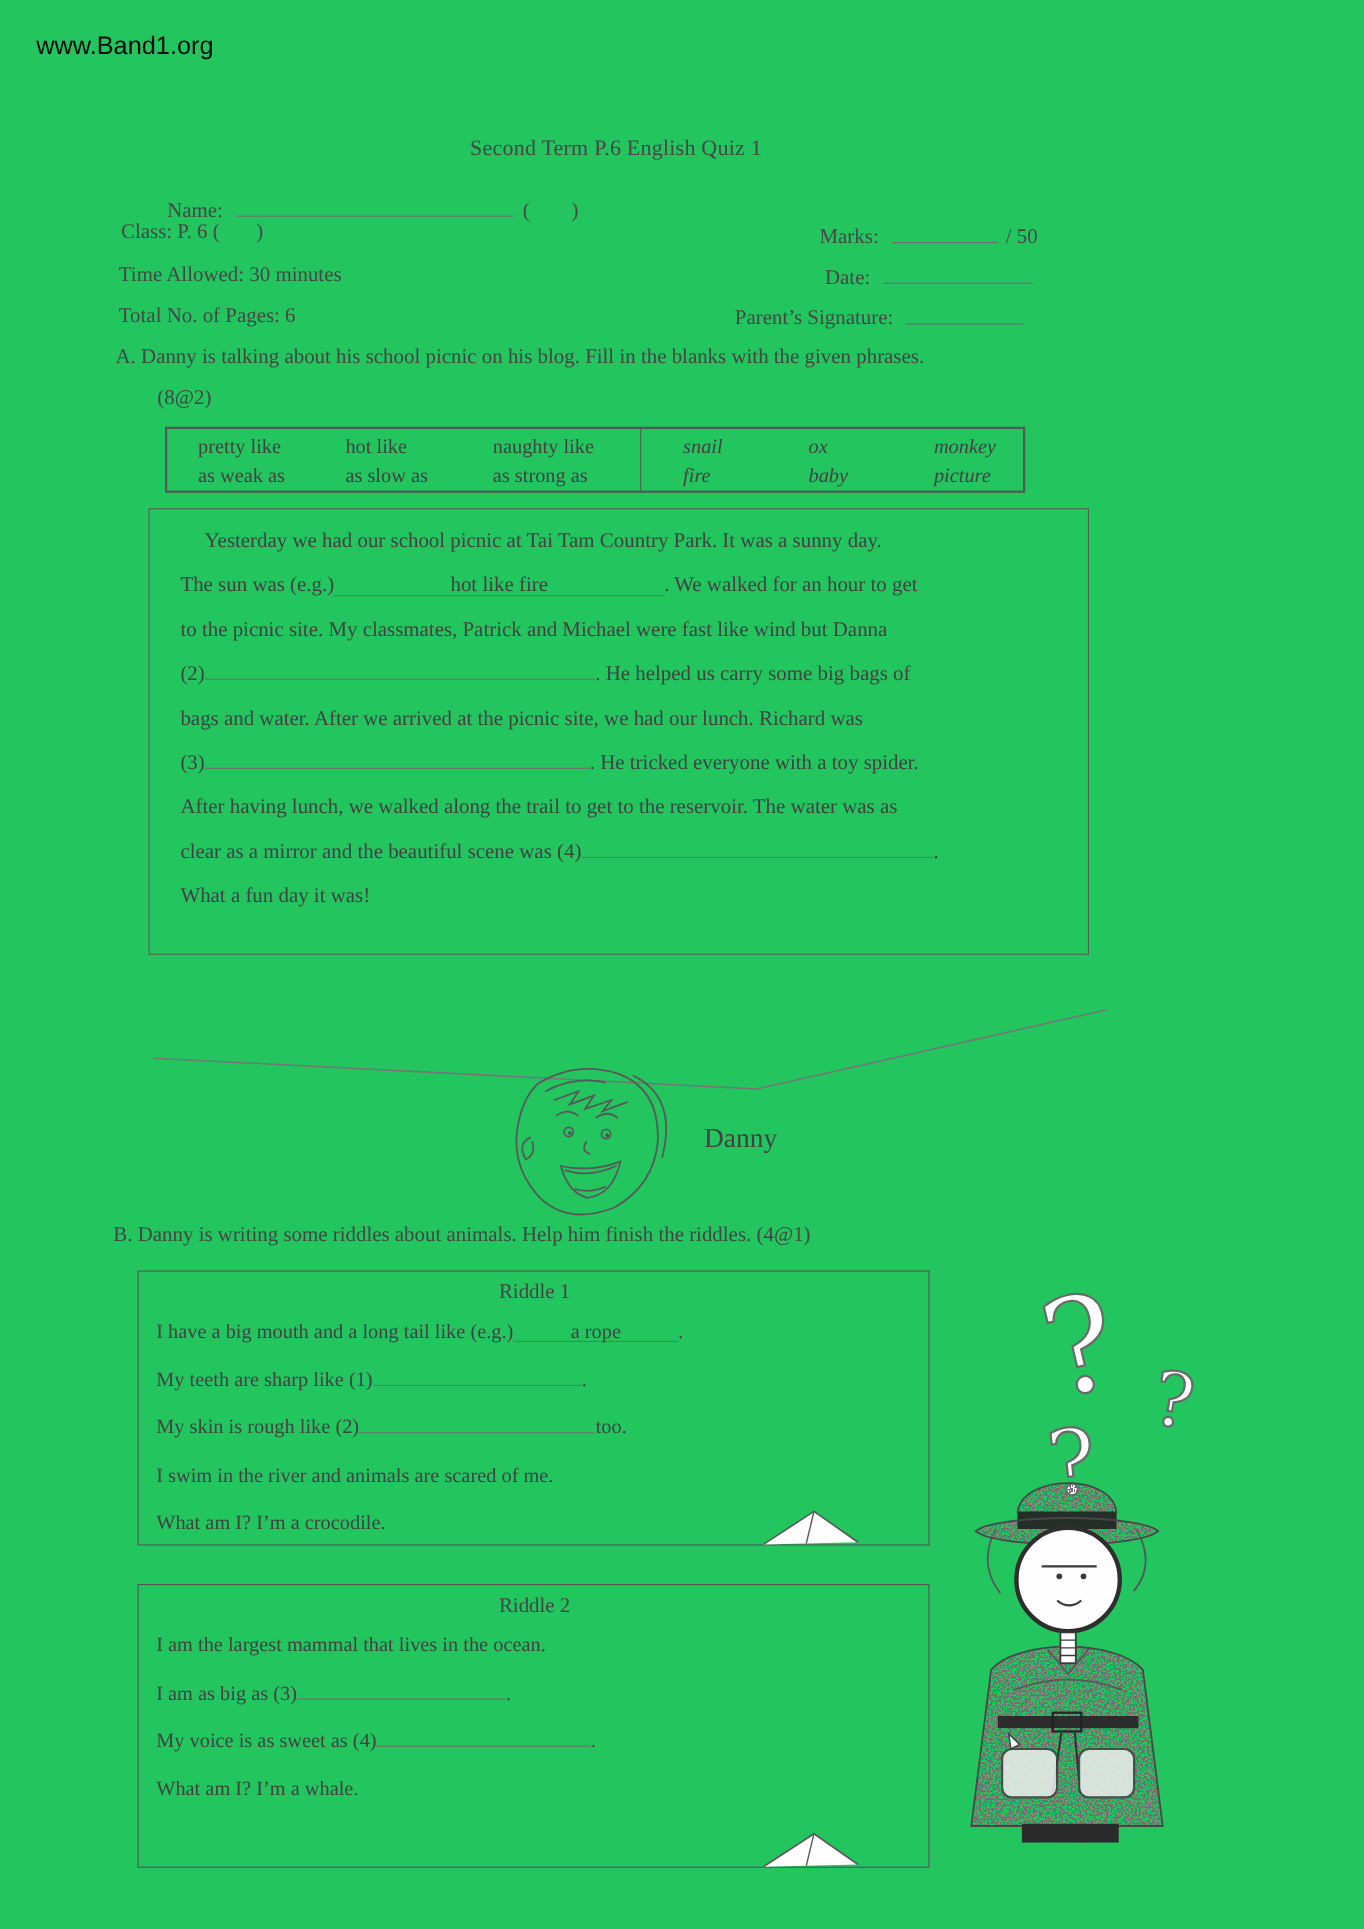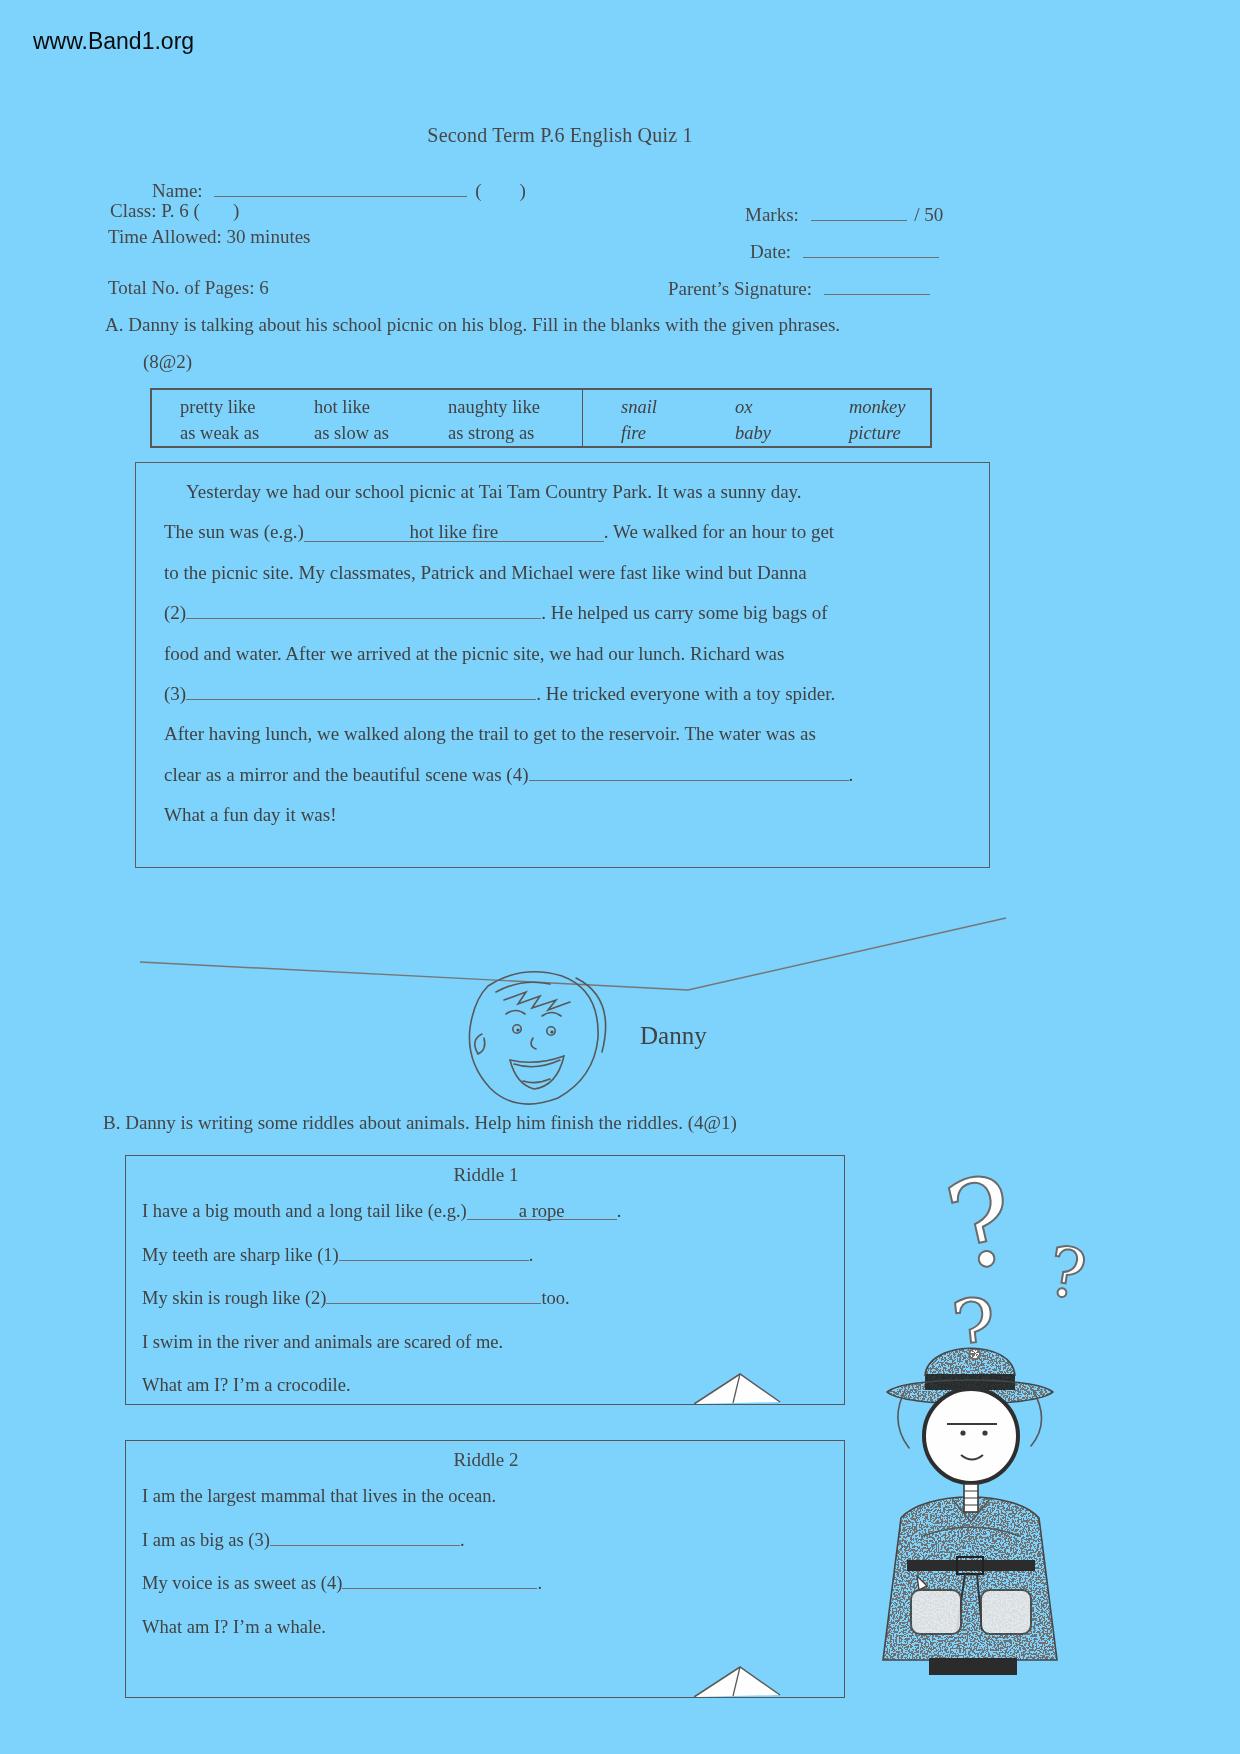--- a/index.html
+++ b/index.html
@@ -1,16 +1,16 @@
 <!DOCTYPE html>
 <html><head>
 <meta charset="utf-8">
 <style>
   html,body{margin:0;padding:0;background:#e8e8e8;}
-  .page{position:relative;width:1240px;height:1754px;background:#7dd3fc;overflow:hidden;
+  .page{position:relative;width:1240px;height:1754px;background:#22c55e;overflow:hidden;
         font-family:"Liberation Serif",serif;color:#424242;}
   .abs{position:absolute;}
   .serif{font-family:"Liberation Serif",serif;color:#424242;}
   .watermark{left:33px;top:28px;font-family:"Liberation Sans",sans-serif;font-size:23px;color:#0b0b0b;}
   .title{left:0;top:124px;width:1120px;text-align:center;font-size:20px;letter-spacing:.2px;color:#474747;}
   .hrow{font-size:19px;white-space:pre;color:#474747;}
   .blank{display:inline-block;border-bottom:1.4px solid #6f6f6f;text-align:center;
          height:1.05em;line-height:1.2em;}
   .hrow .blank{margin-left:7px;margin-right:3px;}
   .heading{font-size:19px;color:#454545;white-space:pre;}
@@ -42,21 +42,21 @@
 
   <div class="abs watermark">www.Band1.org</div>
 
   <div class="abs title">Second Term P.6 English Quiz 1</div>
 
   <div class="abs hrow" style="left:110px;top:176px;margin-left:42px;"><span>Name: </span><span class="blank" style="width:253px;"></span><span> (        )</span></div>
 
   <div class="abs hrow" style="left:110px;top:200px;"><span>Class: P. 6 (       )</span></div>
   <div class="abs hrow" style="left:745px;top:200px;"><span>Marks: </span><span class="blank" style="width:96px;"></span><span> / 50</span></div>
 
-  <div class="abs hrow" style="left:108px;top:226px;"><span>Time Allowed: 30 minutes</span></div>
+  <div class="abs hrow" style="left:108px;top:239px;"><span>Time Allowed: 30 minutes</span></div>
   <div class="abs hrow" style="left:750px;top:237px;"><span>Date: </span><span class="blank" style="width:136px;"></span></div>
 
   <div class="abs hrow" style="left:108px;top:277px;"><span>Total No. of Pages: 6</span></div>
   <div class="abs hrow" style="left:668px;top:274px;"><span>Parent’s Signature: </span><span class="blank" style="width:106px;"></span></div>
 
   <div class="abs heading" style="left:105px;top:314px;">A. Danny is talking about his school picnic on his blog. Fill in the blanks with the given phrases.</div>
   <div class="abs heading" style="left:143px;top:351px;">(8@2)</div>
 
   <div class="abs wbank">
     <div class="wb-left">
@@ -83,21 +83,21 @@
           <span class="wb-cell">picture</span>
         </div>
       </div>
   </div>
 
   <div class="abs pbox">
       <div class="tline" style="text-indent: 22px;"><span>Yesterday we had our school picnic at Tai Tam Country Park. It was a sunny day.</span></div>
       <div class="tline"><span>The sun was (e.g.)</span><span class="blank" style="width: 300px;">hot like fire</span><span>. We walked for an hour to get</span></div>
       <div class="tline"><span>to the picnic site. My classmates, Patrick and Michael were fast like wind but Danna</span></div>
       <div class="tline"><span>(2)</span><span class="blank" style="width: 355px;"></span><span>. He helped us carry some big bags of</span></div>
-      <div class="tline"><span>food and water. After we arrived at the picnic site, we had our lunch. Richard was</span></div>
+      <div class="tline"><span>bags and water. After we arrived at the picnic site, we had our lunch. Richard was</span></div>
       <div class="tline"><span>(3)</span><span class="blank" style="width: 350px;"></span><span>. He tricked everyone with a toy spider.</span></div>
       <div class="tline"><span>After having lunch, we walked along the trail to get to the reservoir. The water was as</span></div>
       <div class="tline"><span>clear as a mirror and the beautiful scene was (4)</span><span class="blank" style="width: 320px;"></span><span>.</span></div>
       <div class="tline"><span>What a fun day it was!</span></div>
     </div>
 
   <svg class="abs" style="left:0;top:898px;" width="1240" height="122" viewBox="0 0 1240 122">
     <line x1="140" y1="64" x2="688" y2="92" stroke="#767676" stroke-width="1.4"></line>
     <line x1="688" y1="92" x2="1006" y2="20" stroke="#767676" stroke-width="1.4"></line>
   </svg>

